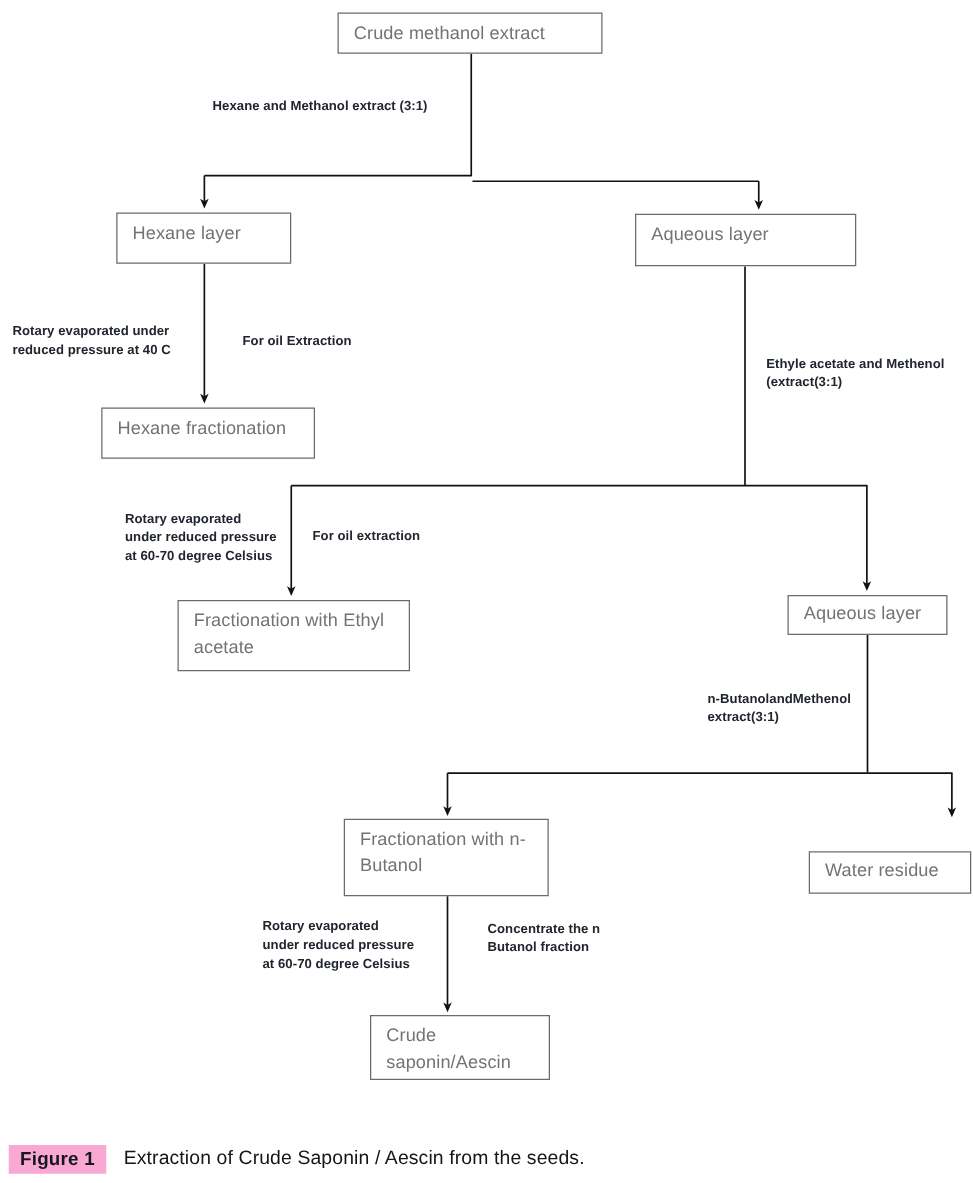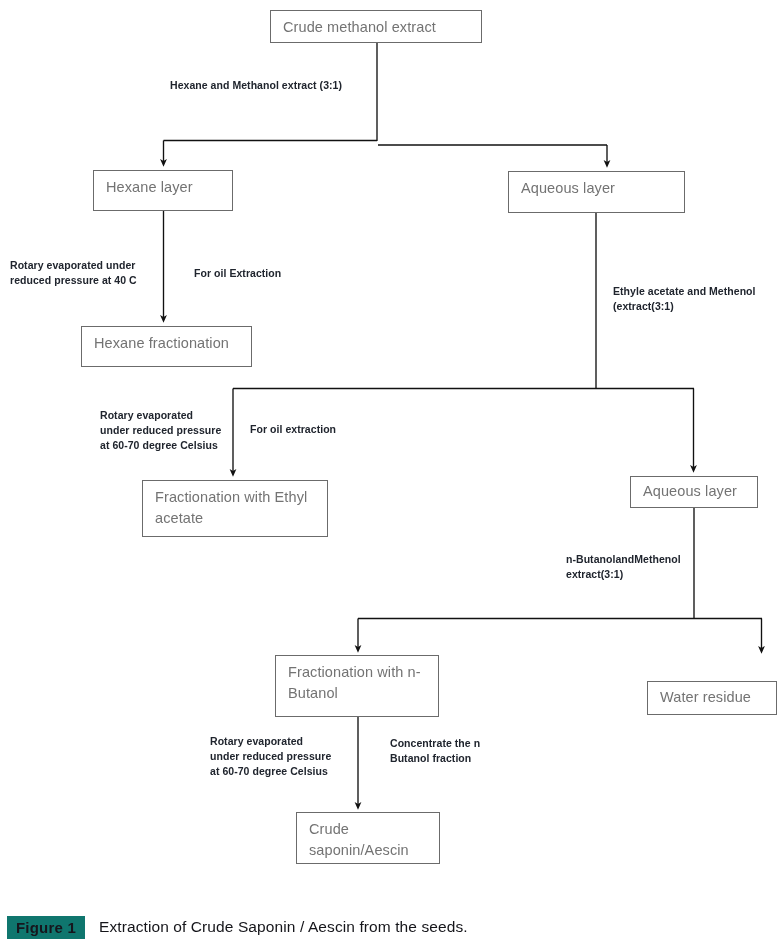--- a/index.html
+++ b/index.html
@@ -150,17 +150,17 @@
 extract(3:1)</div>
 
   <div class="edge-label" style="left:210px; top:734px;">Rotary evaporated
 under reduced pressure
 at 60-70 degree Celsius</div>
 
   <div class="edge-label" style="left:390px; top:736px;">Concentrate the n
 Butanol fraction</div>
 
   <div class="caption-bar">
-    <span class="caption-badge" style="background: #0f766e;">Figure 1</span>
+    <span class="caption-badge" style="background: #f9a8d4;">Figure 1</span>
     <span class="caption-text">Extraction of Crude Saponin / Aescin from the seeds.</span>
   </div>
 
 </div>
 
 </body></html>

